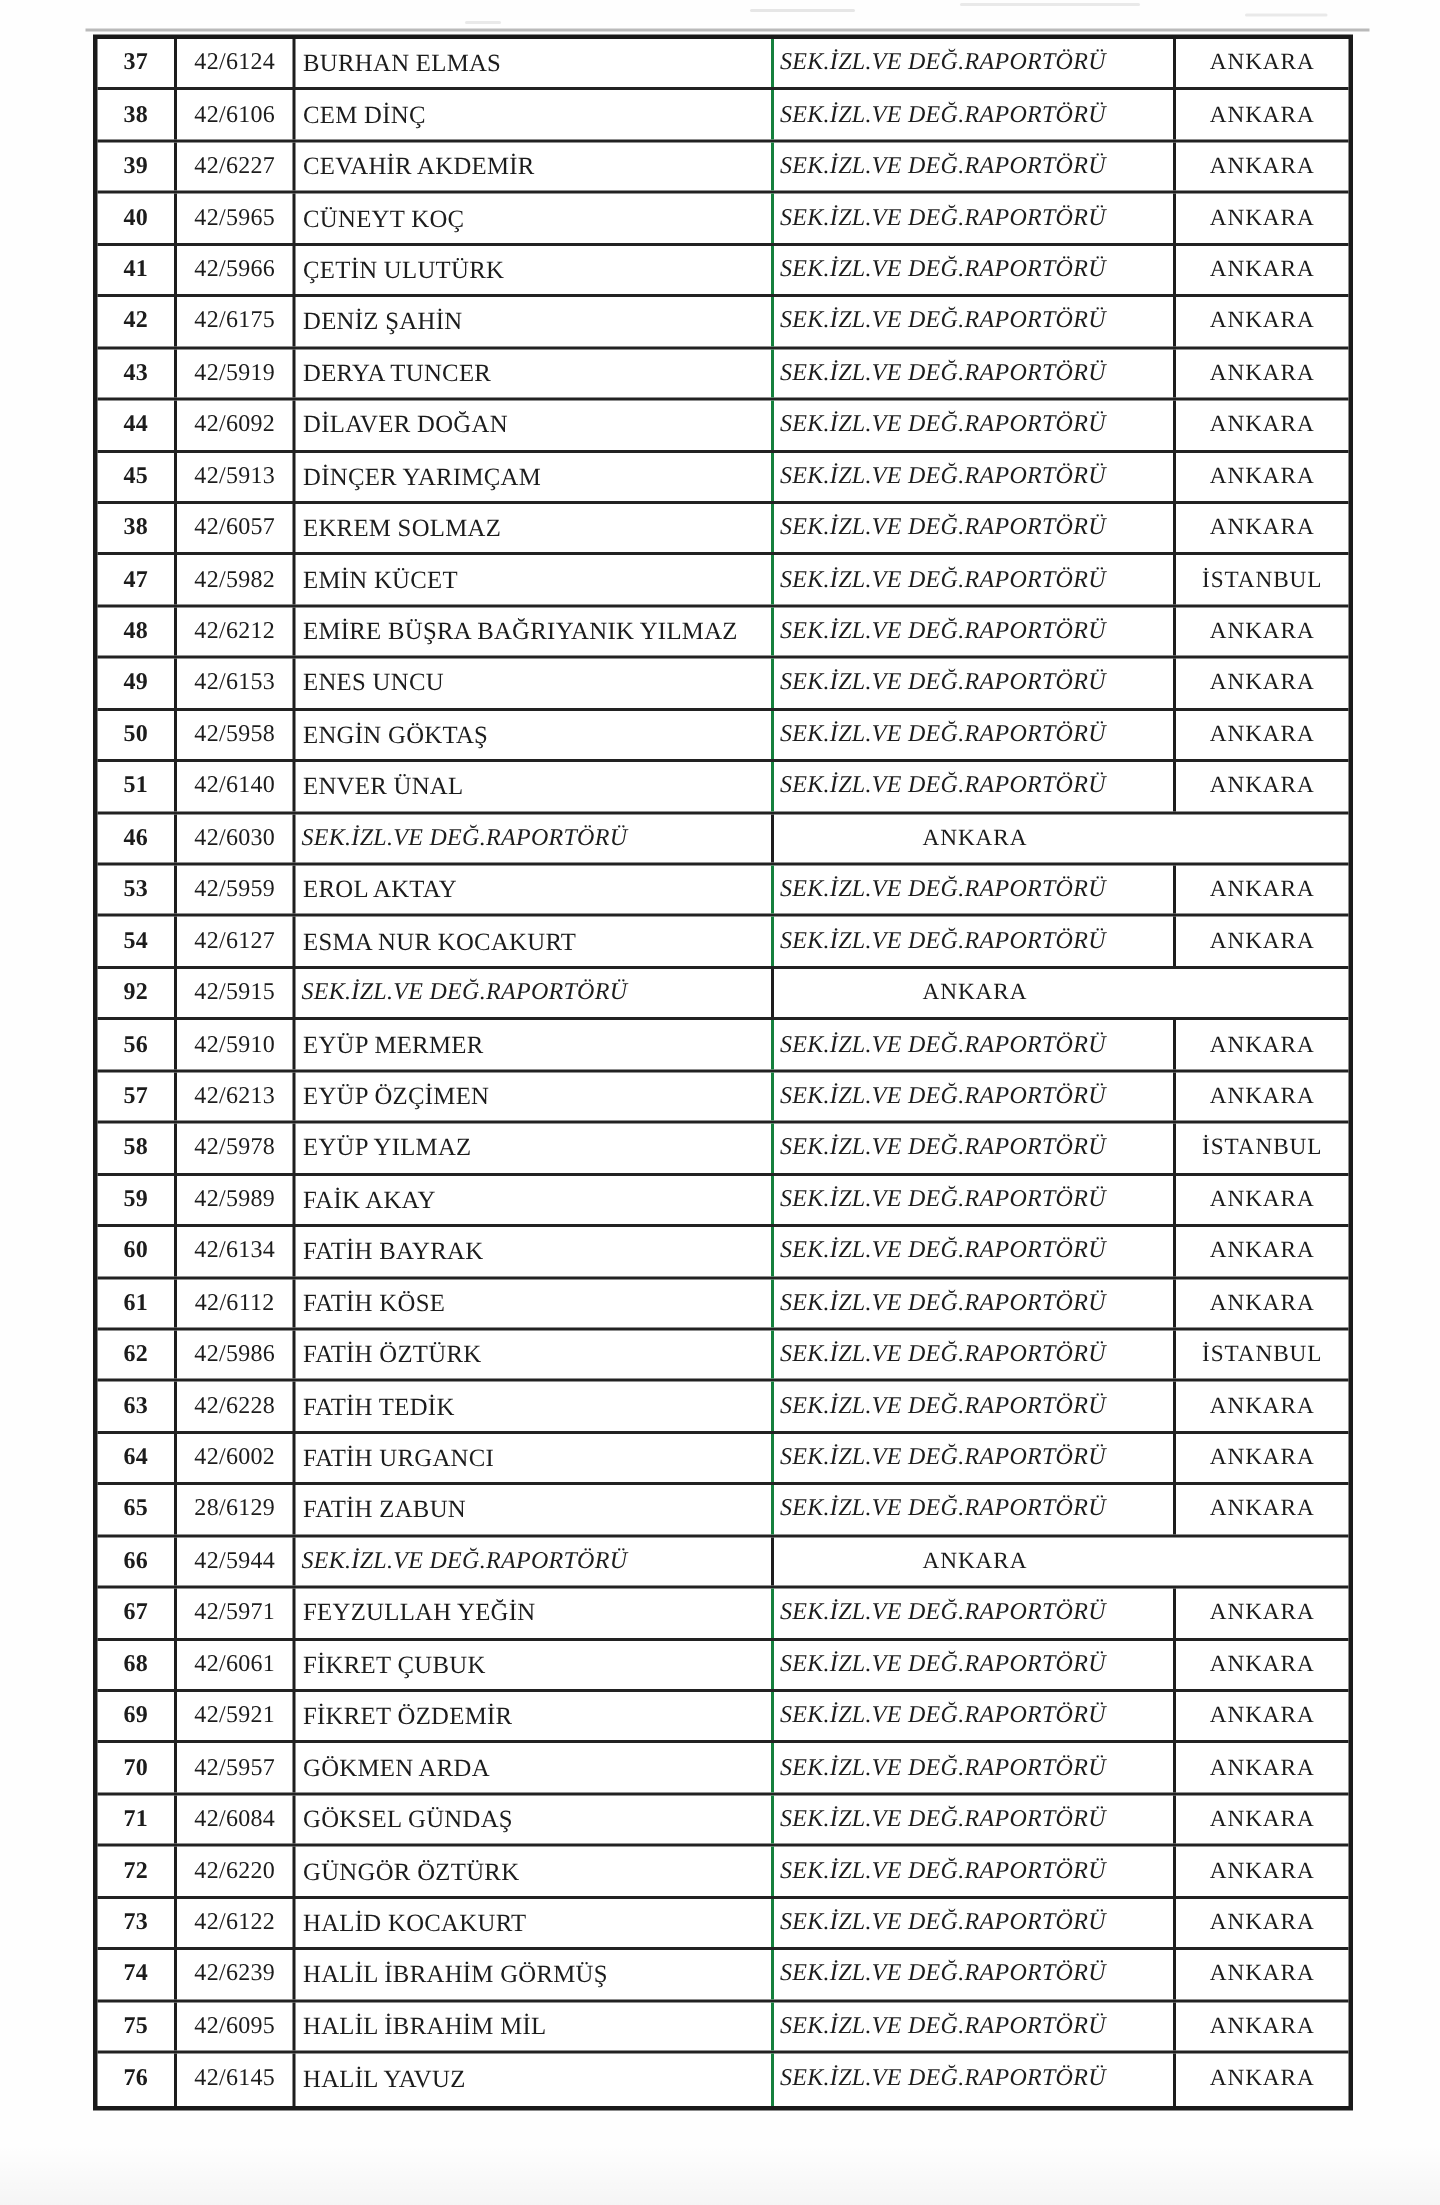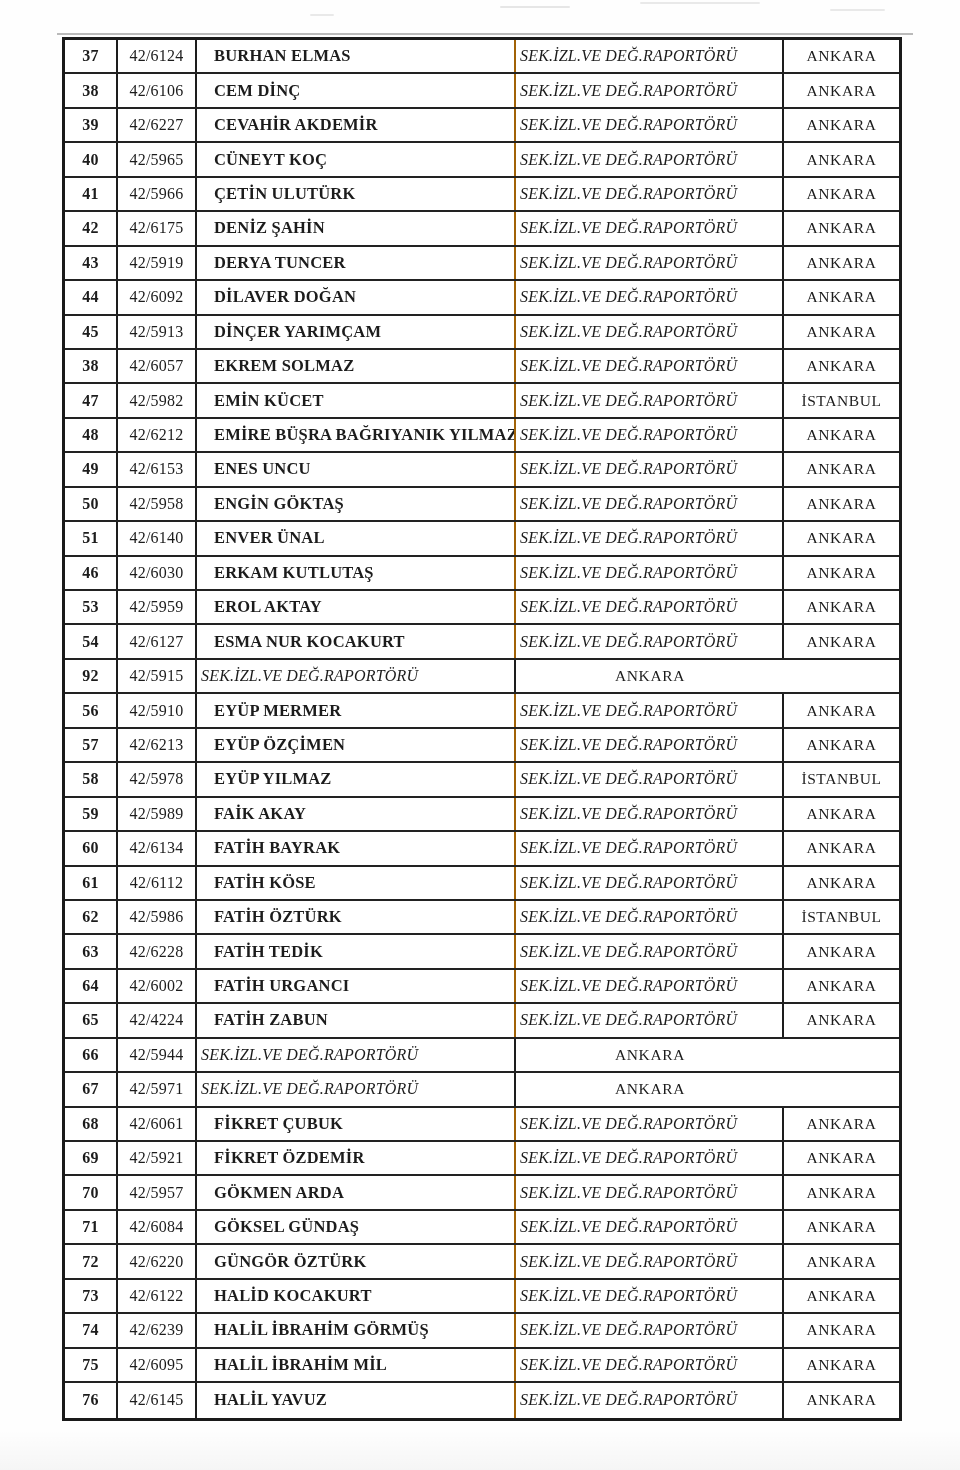--- a/index.html
+++ b/index.html
@@ -36,21 +36,20 @@
   }
 
   .doc-table {
     position: absolute;
     left: 62px;
     top: 23px;
     width: 840px;
     border: 3px solid #1a1a1a;
     box-sizing: border-box;
     background: #fff;
-    margin-top: 14px;
   }
   
   .doc-table::before {
     content: "";
     position: absolute;
     left: -8px;
     right: -14px;
     top: -7px;
     height: 2px;
     background: rgba(60,60,60,.35);
@@ -79,24 +78,23 @@
     font-size: 16px;
     border-right: 2px solid #1d1d1d;
   }
   .cell.c-reg {
     justify-content: center;
     font-size: 16px;
     border-right: 2px solid #1d1d1d;
   }
   .cell.c-name {
     justify-content: flex-start;
-    padding-left: 17px;
+    padding-left: 5px;
     font-size: 16.5px;
-    border-right: 2px solid #a16207;
-    font-weight: bold;
+    border-right: 2px solid #15803d;
   }
   .cell.c-title {
     justify-content: flex-start;
     padding-left: 4px;
     font-size: 16px;
     border-right: 2px solid #1d1d1d;
     font-style: italic;
   }
   .cell.c-city {
     justify-content: center;
@@ -231,21 +229,20 @@
     <div class="cell c-no">51</div>
     <div class="cell c-reg">42/6140</div>
     <div class="cell c-name">ENVER ÜNAL</div>
     <div class="cell c-title">SEK.İZL.VE DEĞ.RAPORTÖRÜ</div>
     <div class="cell c-city">ANKARA</div>
   </div>
 
   <div class="t-row">
     <div class="cell c-no">46</div>
     <div class="cell c-reg">42/6030</div>
-    <div class="cell c-name">ERKAM KUTLUTAŞ</div>
     <div class="cell c-title">SEK.İZL.VE DEĞ.RAPORTÖRÜ</div>
     <div class="cell c-city">ANKARA</div>
   </div>
 
   <div class="t-row">
     <div class="cell c-no">53</div>
     <div class="cell c-reg">42/5959</div>
     <div class="cell c-name">EROL AKTAY</div>
     <div class="cell c-title">SEK.İZL.VE DEĞ.RAPORTÖRÜ</div>
     <div class="cell c-city">ANKARA</div>
@@ -333,36 +330,37 @@
   <div class="t-row">
     <div class="cell c-no">64</div>
     <div class="cell c-reg">42/6002</div>
     <div class="cell c-name">FATİH URGANCI</div>
     <div class="cell c-title">SEK.İZL.VE DEĞ.RAPORTÖRÜ</div>
     <div class="cell c-city">ANKARA</div>
   </div>
 
   <div class="t-row">
     <div class="cell c-no">65</div>
-    <div class="cell c-reg">42/4224</div>
+    <div class="cell c-reg">28/6129</div>
     <div class="cell c-name">FATİH ZABUN</div>
     <div class="cell c-title">SEK.İZL.VE DEĞ.RAPORTÖRÜ</div>
     <div class="cell c-city">ANKARA</div>
   </div>
 
   <div class="t-row">
     <div class="cell c-no">66</div>
     <div class="cell c-reg">42/5944</div>
     <div class="cell c-title">SEK.İZL.VE DEĞ.RAPORTÖRÜ</div>
     <div class="cell c-city">ANKARA</div>
   </div>
 
   <div class="t-row">
     <div class="cell c-no">67</div>
     <div class="cell c-reg">42/5971</div>
+    <div class="cell c-name">FEYZULLAH YEĞİN</div>
     <div class="cell c-title">SEK.İZL.VE DEĞ.RAPORTÖRÜ</div>
     <div class="cell c-city">ANKARA</div>
   </div>
 
   <div class="t-row">
     <div class="cell c-no">68</div>
     <div class="cell c-reg">42/6061</div>
     <div class="cell c-name">FİKRET ÇUBUK</div>
     <div class="cell c-title">SEK.İZL.VE DEĞ.RAPORTÖRÜ</div>
     <div class="cell c-city">ANKARA</div>

